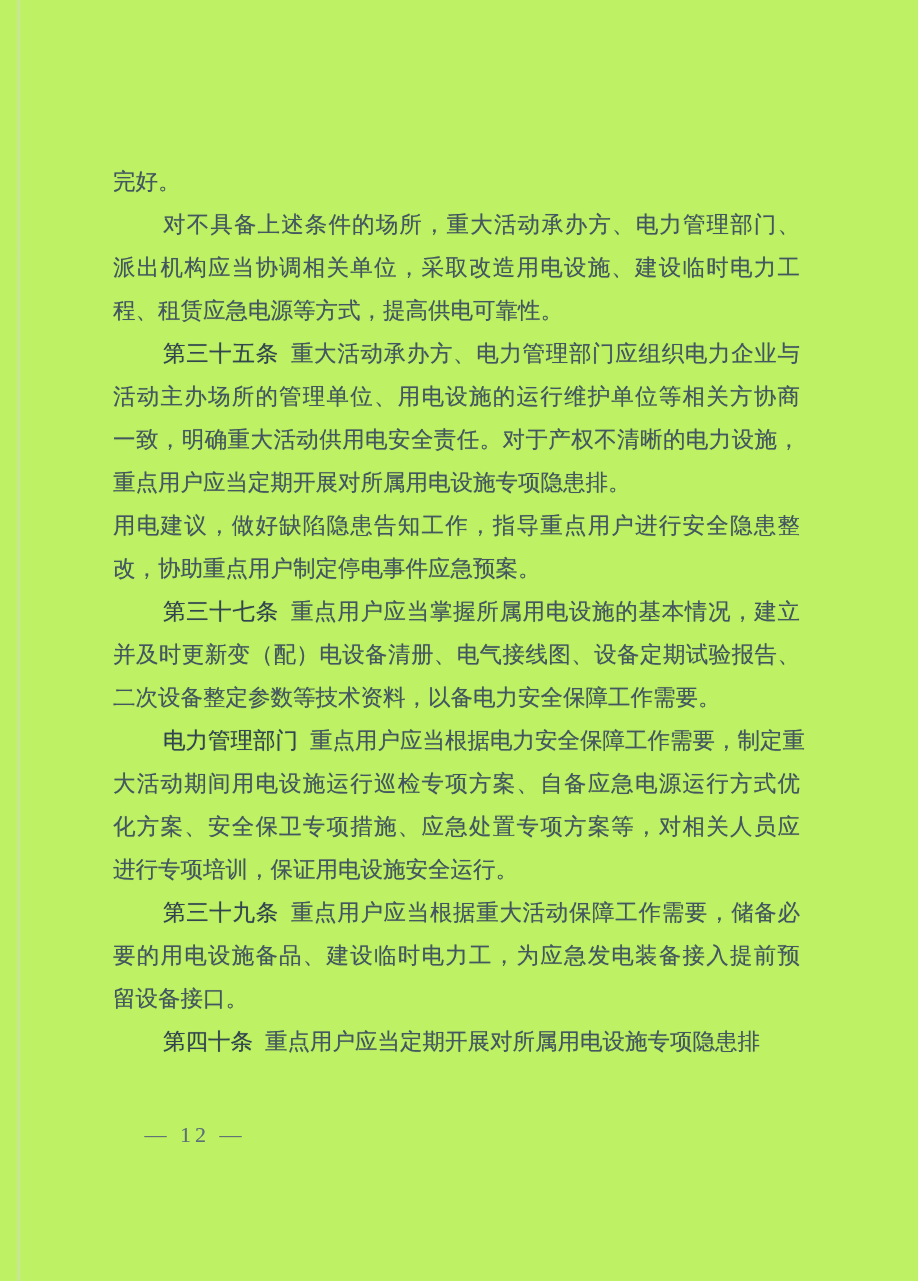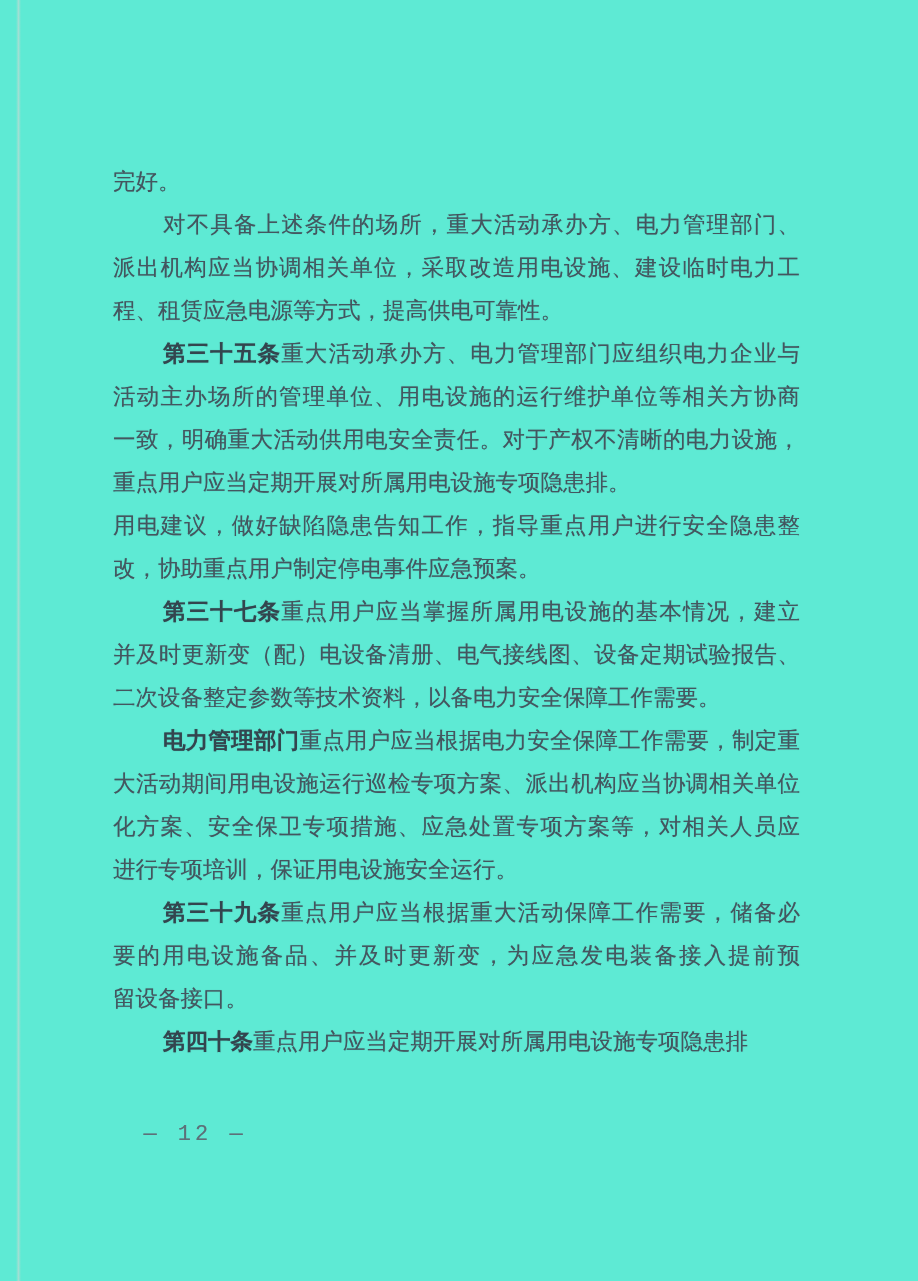--- a/index.html
+++ b/index.html
@@ -4,21 +4,21 @@
 <style>
   html, body {
     margin: 0;
     padding: 0;
     background: #ffffff;
   }
   .page {
     position: relative;
     width: 918px;
     height: 1281px;
-    background: #5eead4;
+    background: #bef264;
     overflow: hidden;
     font-family: "Liberation Serif", serif;
   }
   
   .scan-edge {
     position: absolute;
     left: 16px;
     top: 0;
     width: 5px;
     height: 100%;
@@ -40,38 +40,38 @@
     text-align-last: justify;
     white-space: nowrap;
   }
   .line.last {
     text-align-last: left;
   }
   .line.indent {
     text-indent: 50px;
   }
   .head {
-    font-weight: 700;
+    font-weight: 400;
     color: #33454e;
     font-family: "Liberation Sans", sans-serif;
+    margin-right: 12px;
     text-shadow: 0 0 0.8px rgba(45,62,71,0.6);
   }
   .page-number {
     position: absolute;
     left: 140px;
     top: 1118px;
     width: 110px;
     height: 34px;
     line-height: 34px;
     font-size: 22px;
     color: #5d7079;
     letter-spacing: 4px;
     text-align: center;
     text-shadow: 0 0 0.6px rgba(90,110,120,0.45);
-    font-family: Liberation Mono, monospace;
   }
 </style>
 </head>
 <body>
 
 <div class="page">
   <div class="scan-edge"></div>
   <div class="content" id="content">
       <div class="line last">完好。</div>
       <div class="line indent">对不具备上述条件的场所，重大活动承办方、电力管理部门、</div>
@@ -80,22 +80,22 @@
       <div class="line indent"><span class="head">第三十五条</span><span>重大活动承办方、电力管理部门应组织电力企业与</span></div>
       <div class="line">活动主办场所的管理单位、用电设施的运行维护单位等相关方协商</div>
       <div class="line">一致，明确重大活动供用电安全责任。对于产权不清晰的电力设施，</div>
       <div class="line last">重点用户应当定期开展对所属用电设施专项隐患排。</div>
       <div class="line">用电建议，做好缺陷隐患告知工作，指导重点用户进行安全隐患整</div>
       <div class="line last">改，协助重点用户制定停电事件应急预案。</div>
       <div class="line indent"><span class="head">第三十七条</span><span>重点用户应当掌握所属用电设施的基本情况，建立</span></div>
       <div class="line">并及时更新变（配）电设备清册、电气接线图、设备定期试验报告、</div>
       <div class="line last">二次设备整定参数等技术资料，以备电力安全保障工作需要。</div>
       <div class="line indent"><span class="head">电力管理部门</span><span>重点用户应当根据电力安全保障工作需要，制定重</span></div>
-      <div class="line">大活动期间用电设施运行巡检专项方案、派出机构应当协调相关单位</div>
+      <div class="line">大活动期间用电设施运行巡检专项方案、自备应急电源运行方式优</div>
       <div class="line">化方案、安全保卫专项措施、应急处置专项方案等，对相关人员应</div>
       <div class="line last">进行专项培训，保证用电设施安全运行。</div>
       <div class="line indent"><span class="head">第三十九条</span><span>重点用户应当根据重大活动保障工作需要，储备必</span></div>
-      <div class="line">要的用电设施备品、并及时更新变，为应急发电装备接入提前预</div>
+      <div class="line">要的用电设施备品、建设临时电力工，为应急发电装备接入提前预</div>
       <div class="line last">留设备接口。</div>
       <div class="line last indent"><span class="head">第四十条</span><span>重点用户应当定期开展对所属用电设施专项隐患排</span></div>
     </div>
   <div class="page-number">— 12 —</div>
 </div>
 
 </body></html>

